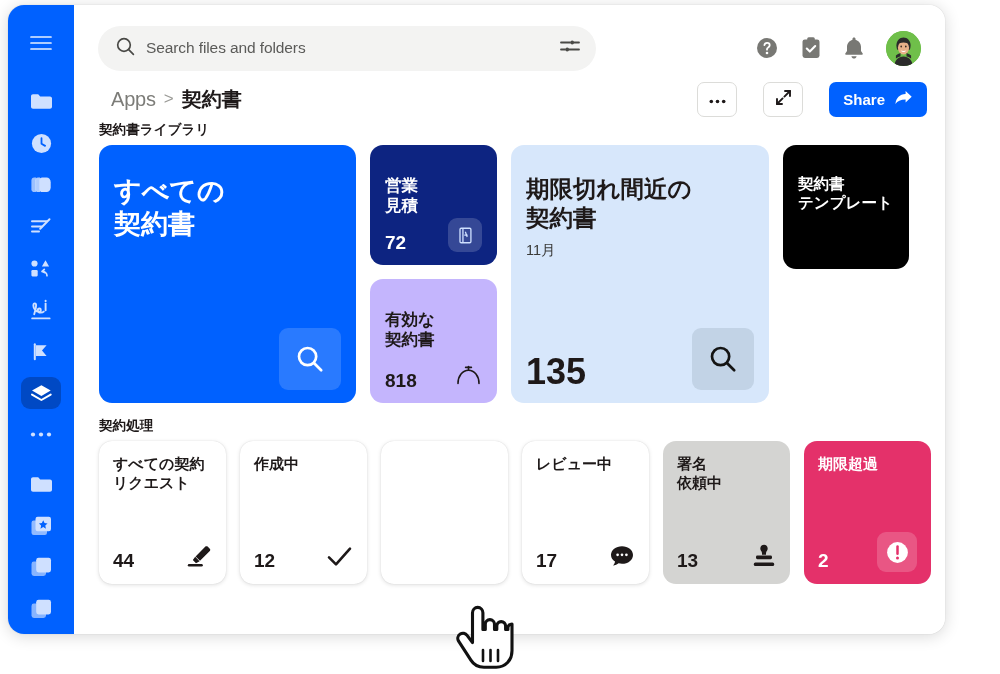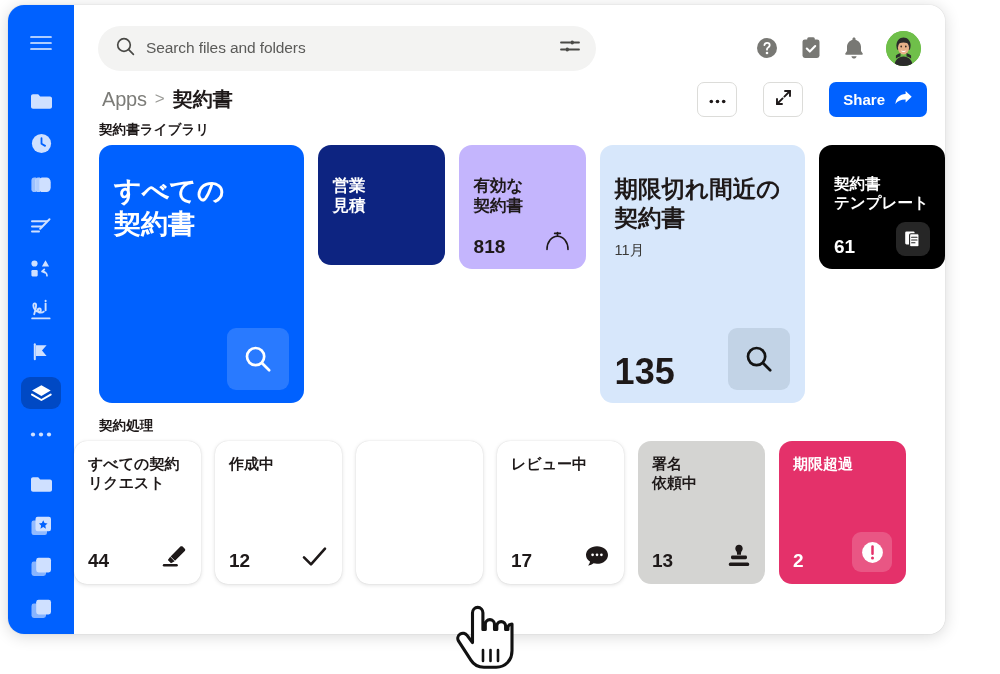--- a/index.html
+++ b/index.html
@@ -87,21 +87,21 @@
   .avatar {
     width: 35px; height: 35px; border-radius: 50%;
     overflow: hidden; flex: 0 0 35px;
     background: #6fbf4a;
     position: relative;
   }
 
   
   .crumbrow {
     display: flex; align-items: center;
-    padding: 6px 18px 0 28px;
+    padding: 6px 18px 0 37px;
     height: 46px;
   }
   .crumb { font-size: 20px; color: #7c7c78; letter-spacing: -0.2px; }
   .crumb-sep { font-size: 17px; color: #9b9b97; margin: 0 8px; }
   .crumb-cur { font-size: 20px; color: #1e1919; font-weight: 700; }
   .crumb-actions { margin-left: auto; display: flex; align-items: center; gap: 26px; }
   .ghost-btn {
     width: 40px; height: 35px;
     border: 1px solid #dcdcd9;
     border-radius: 7px;
@@ -130,21 +130,21 @@
   .sect-label.second { padding-top: 14px; }
 
   
   .lib {
     position: relative;
     padding-left: 25px;
     display: flex;
     gap: 14px;
     align-items: flex-start;
   }
-  .col { display: flex; flex-direction: row; gap: 14px; }
+  .col { display: flex; flex-direction: column; gap: 14px; }
 
   .card {
     border-radius: 13px;
     position: relative;
     padding: 30px 15px 13px 15px;
     display: flex;
     flex-direction: column;
     overflow: hidden;
   }
   .card .title {
@@ -209,20 +209,21 @@
     width: 126px; height: 124px;
     background: #000000; color: #fff;
   }
   .c-tpl .title { font-size: 15.5px; }
   .c-tpl .num { font-size: 19px; }
   .c-tpl .badge { width: 34px; height: 34px; background: #262626; }
 
   
   .proc {
     position: relative;
+    padding-left: 25px;
     display: flex;
     gap: 14px;
     align-items: flex-start;
   }
   .pcard {
     width: 127px; height: 143px;
     border-radius: 13px;
     padding: 14px 14px 12px 14px;
     display: flex; flex-direction: column;
     position: relative;
@@ -525,20 +526,30 @@
                   <path d="M20.2 20.2l7 7"></path>
               </svg>
             </span>
           </div>
         </div>
 
         <div class="col">
           <div class="card c-quote">
             <div class="title">営業
 見積</div>
+            <div class="foot">
+              <span class="num">72</span>
+              <span class="badge">
+                <svg width="19" height="19" viewBox="0 0 20 20" fill="none" stroke="#cfe0ff" stroke-width="1.4">
+                  <rect x="4.2" y="2.4" width="11.5" height="15.2" rx="1.3"></rect>
+                  <path d="M7.3 2.4v15.2"></path>
+                  <path d="M10 6.6l1.6 4.4M9.2 9.6h2.6" stroke-linecap="round"></path>
+                </svg>
+              </span>
+            </div>
           </div>
 
           <div class="card c-active">
             <div class="title">有効な
 契約書</div>
             <div class="foot">
               <span class="num">818</span>
               <span>
                 <svg width="27" height="22" viewBox="0 0 27 22" fill="none" stroke="#1e1919" stroke-width="1.6" stroke-linecap="round">
                   <path d="M3 19.4C3 12 7.6 6.2 13.5 6.2S24 12 24 19.4"></path>
@@ -563,30 +574,20 @@
               </svg>
             </span>
           </div>
         </div>
 
         <div class="col">
 
           <div class="card c-tpl">
             <div class="title">契約書
 テンプレート</div>
-            <div class="foot">
-              <span class="num">61</span>
-              <span class="badge">
-                <svg width="20" height="20" viewBox="0 0 20 20" fill="none">
-                  <rect x="2.2" y="2.4" width="9.4" height="13" rx="1.3" fill="#ffffff"></rect>
-                  <rect x="6.6" y="4.8" width="9.4" height="13" rx="1.3" fill="#ffffff" stroke="#262626" stroke-width="1.1"></rect>
-                  <path d="M8.6 8.2h5.4M8.6 11h5.4M8.6 13.8h3.4" stroke="#262626" stroke-width="1.1" stroke-linecap="round"></path>
-                </svg>
-              </span>
-            </div>
           </div>
         </div>
 
       </div>
 
       <div class="sect-label second">契約処理</div>
 
       <div class="proc">
 
         <div class="pcard p-white">

